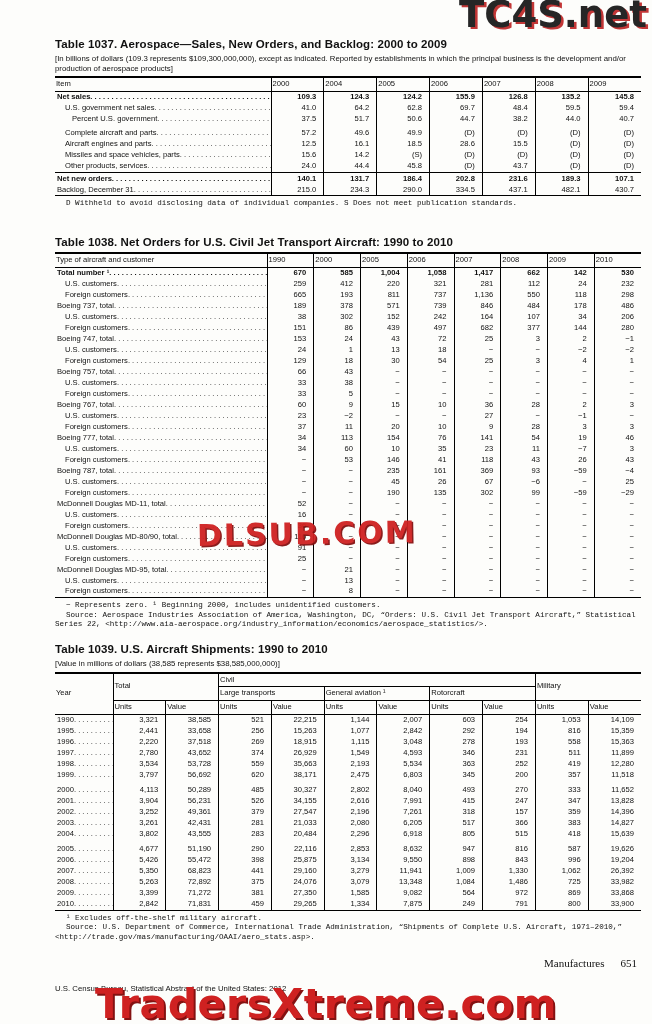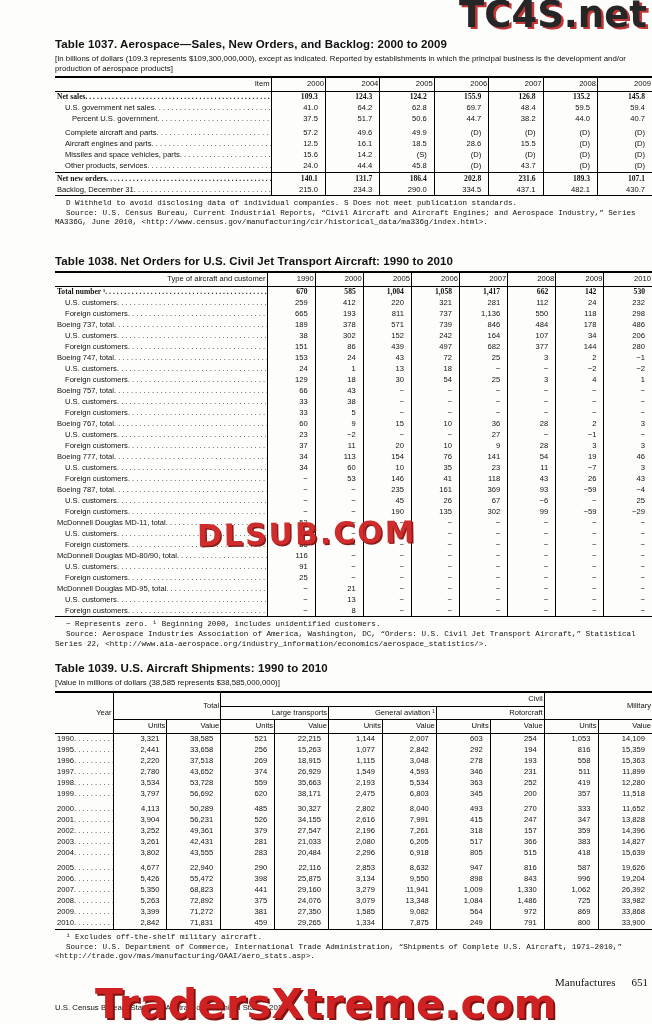--- a/index.html
+++ b/index.html
@@ -1,37 +1,37 @@
 <!DOCTYPE html>
 <html><head>
 <meta charset="utf-8">
 <style>
   html,body{margin:0;padding:0;}
   body{
     width:652px;height:1024px;background:#fdfdfb;color:#111;
     font-family:"Liberation Sans",sans-serif;position:relative;overflow:hidden;
   }
-  .page{position:absolute;inset:0;padding:38px 0 0 55px;box-sizing:border-box;}
+  .page{position:absolute;inset:0;padding:38px 11px 0 55px;box-sizing:border-box;}
 
   .tbl-title{font-size:11.5px;font-weight:bold;margin:0 0 4px 0;letter-spacing:.1px;}
   .tbl-note{font-size:7.8px;margin:0 0 3px 0;line-height:1.22;}
 
   table{width:100%;border-collapse:collapse;table-layout:fixed;font-size:7.6px;
         border-top:2px solid #000;border-bottom:1px solid #000;}
-  thead th{font-weight:normal;text-align:right;vertical-align:middle;
+  thead th{font-weight:normal;text-align:left;vertical-align:middle;
            border-bottom:1px solid #000;padding:2px 1px;line-height:1.15;}
   th.col-num,td.num{border-left:1px solid #000;}
   td{padding:.4px 0;line-height:10.2px;vertical-align:bottom;}
   td.num{text-align:right;padding-right:7px;}
   .lbl{display:flex;align-items:baseline;overflow:hidden;}
   .lbl .t{white-space:nowrap;}
   .lbl .dots{flex:1 1 auto;overflow:hidden;white-space:nowrap;}
   .dots::before{content:" . . . . . . . . . . . . . . . . . . . . . . . . . . . . . . . . . . . . . . . . . . . . . . . . .";}
   .ind0 .t{padding-left:2px;} .ind1 .t{padding-left:10px;} .ind2 .t{padding-left:17px;}
-  tr.bold td{font-weight:bold;font-family:Liberation Serif, serif;}
+  tr.bold td{font-weight:bold;}
   tr.rule-above td{border-top:1px solid #000;}
   tr.sep td{padding-top:3.5px;justify-content:flex-end;}
   tr.gap td{padding-top:4.5px;}
 
   .fn{font-size:7.6px;line-height:1.27;margin:3px 0 0 0;font-family:Liberation Mono, monospace;}
   .fn p{margin:0;text-indent:11px;}
 
   #blk1037{margin-bottom:27px;}
   #blk1038{margin-bottom:13px;}
   #blk1039{margin-bottom:14px;}
@@ -199,21 +199,20 @@
             <td class="num">290.0</td>
             <td class="num">334.5</td>
             <td class="num">437.1</td>
             <td class="num">482.1</td>
             <td class="num">430.7</td>
           </tr>
         </tbody>
       </table>
     <div class="fn">
       <p>D Withheld to avoid disclosing data of individual companies. S Does not meet publication standards.</p>
-      <p>Source: U.S. Census Bureau, Current Industrial Reports, “Civil Aircraft and Aircraft Engines; and Aerospace Industry,” Series MA336G, June 2010, &lt;http://www.census.gov/manufacturing/cir/historical_data/ma336g/index.html&gt;.</p>
     </div>
   </section>
 
   <section id="blk1038">
     <h2 class="tbl-title">Table 1038. Net Orders for U.S. Civil Jet Transport Aircraft: 1990 to 2010</h2>
     <table>
         <colgroup>
           <col style="width: 212px;">
           <col>
           <col>
@@ -884,21 +883,21 @@
             <td class="num">515</td>
             <td class="num">418</td>
             <td class="num">15,639</td>
           </tr>
           <tr class="gap">
             <td class="lbl ind0">
               <span class="t">2005</span>
               <span class="dots"></span>
             </td>
             <td class="num">4,677</td>
-            <td class="num">22,940</td>
+            <td class="num">51,190</td>
             <td class="num">290</td>
             <td class="num">22,116</td>
             <td class="num">2,853</td>
             <td class="num">8,632</td>
             <td class="num">947</td>
             <td class="num">816</td>
             <td class="num">587</td>
             <td class="num">19,626</td>
           </tr>
           <tr>

